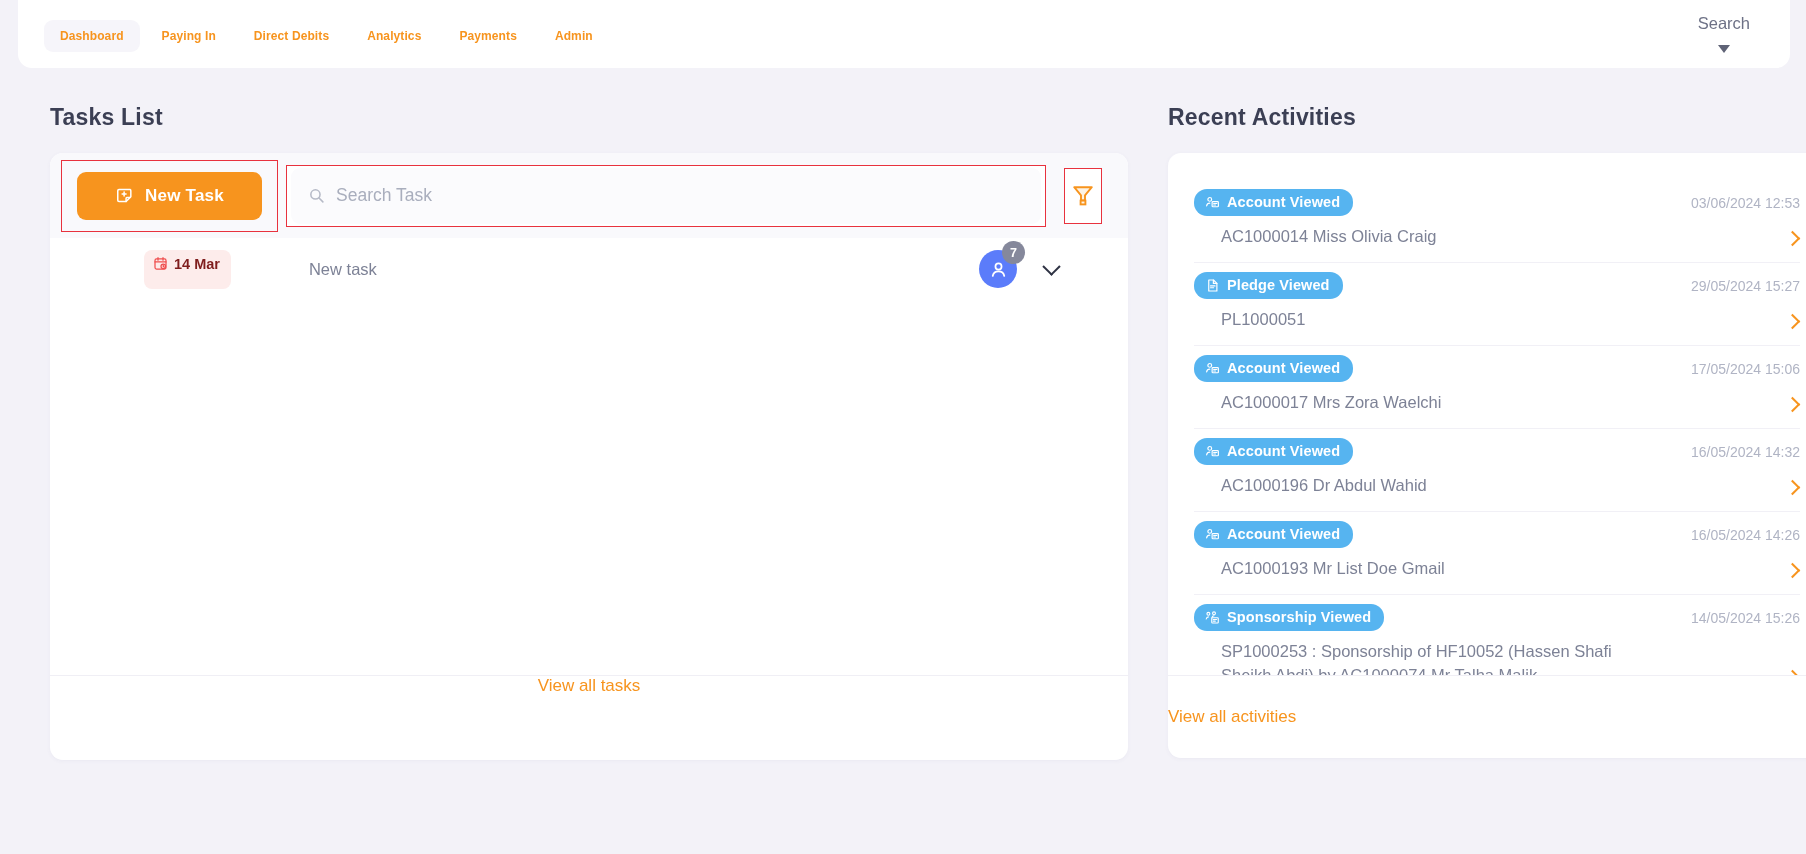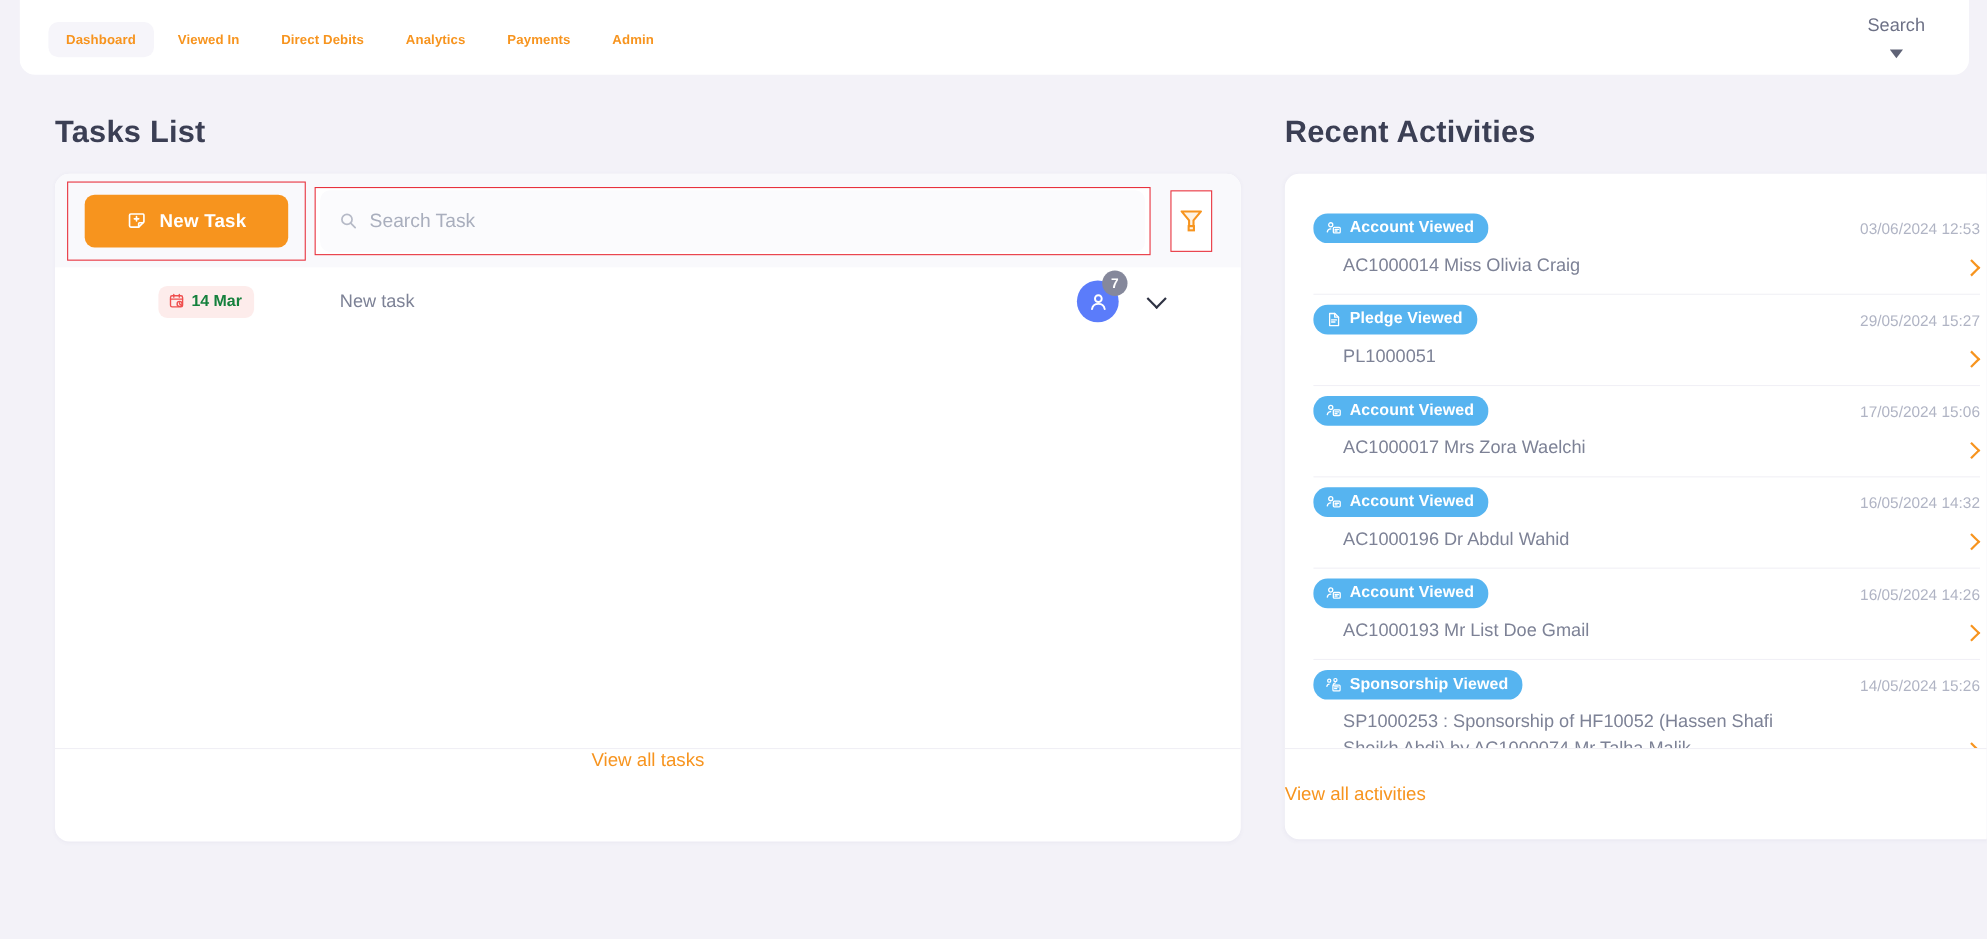--- a/index.html
+++ b/index.html
@@ -77,21 +77,21 @@
   #cols {
     position: absolute;
     left: 0; top: 78px;
     width: 1806px; height: 776px;
     display: flex;
   }
   #left-col  { width: 1150px; padding: 0 0 0 18px; }
   #right-col { width: 656px;  padding: 0 48px 0 0; }
 
   .section-title {
-    font-size: 28px;
+    font-size: 23px;
     font-weight: 700;
     color: #3b3f54;
     letter-spacing: .2px;
     margin: 26px 0 0 32px;
   }
   #right-col .section-title { margin-left: 18px; }
 
   
   .card {
     background: #ffffff;
@@ -186,25 +186,25 @@
   #task-rows { background: #ffffff; }
   .task-row {
     height: 62px;
     display: flex;
     align-items: center;
     padding: 0 18px 0 24px;
     cursor: pointer;
   }
   .date-badge {
     background: #fdeceb;
-    color: #15803d;
+    color: #7f1d1d;
     font-size: 14.5px;
     font-weight: 600;
     border-radius: 8px;
-    padding: 6px 11px 7px 9px;
+    padding: 6px 11px 17px 9px;
     display: flex;
     align-items: center;
     gap: 6px;
     margin-left: 70px;
     white-space: nowrap;
   }
   .task-title {
     margin-left: 78px;
     font-size: 16.5px;
     color: #7d8296;
@@ -340,21 +340,21 @@
 <body>
 
 <div id="page">
 
   <div id="navbar">
     <div id="nav-tabs">
       <div class="nav-tab active">
         <span>Dashboard</span>
       </div>
       <div class="nav-tab inactive">
-        <span>Viewed In</span>
+        <span>Paying In</span>
       </div>
       <div class="nav-tab inactive">
         <span>Direct Debits</span>
       </div>
       <div class="nav-tab inactive">
         <span>Analytics</span>
       </div>
       <div class="nav-tab inactive">
         <span>Payments</span>
       </div>

